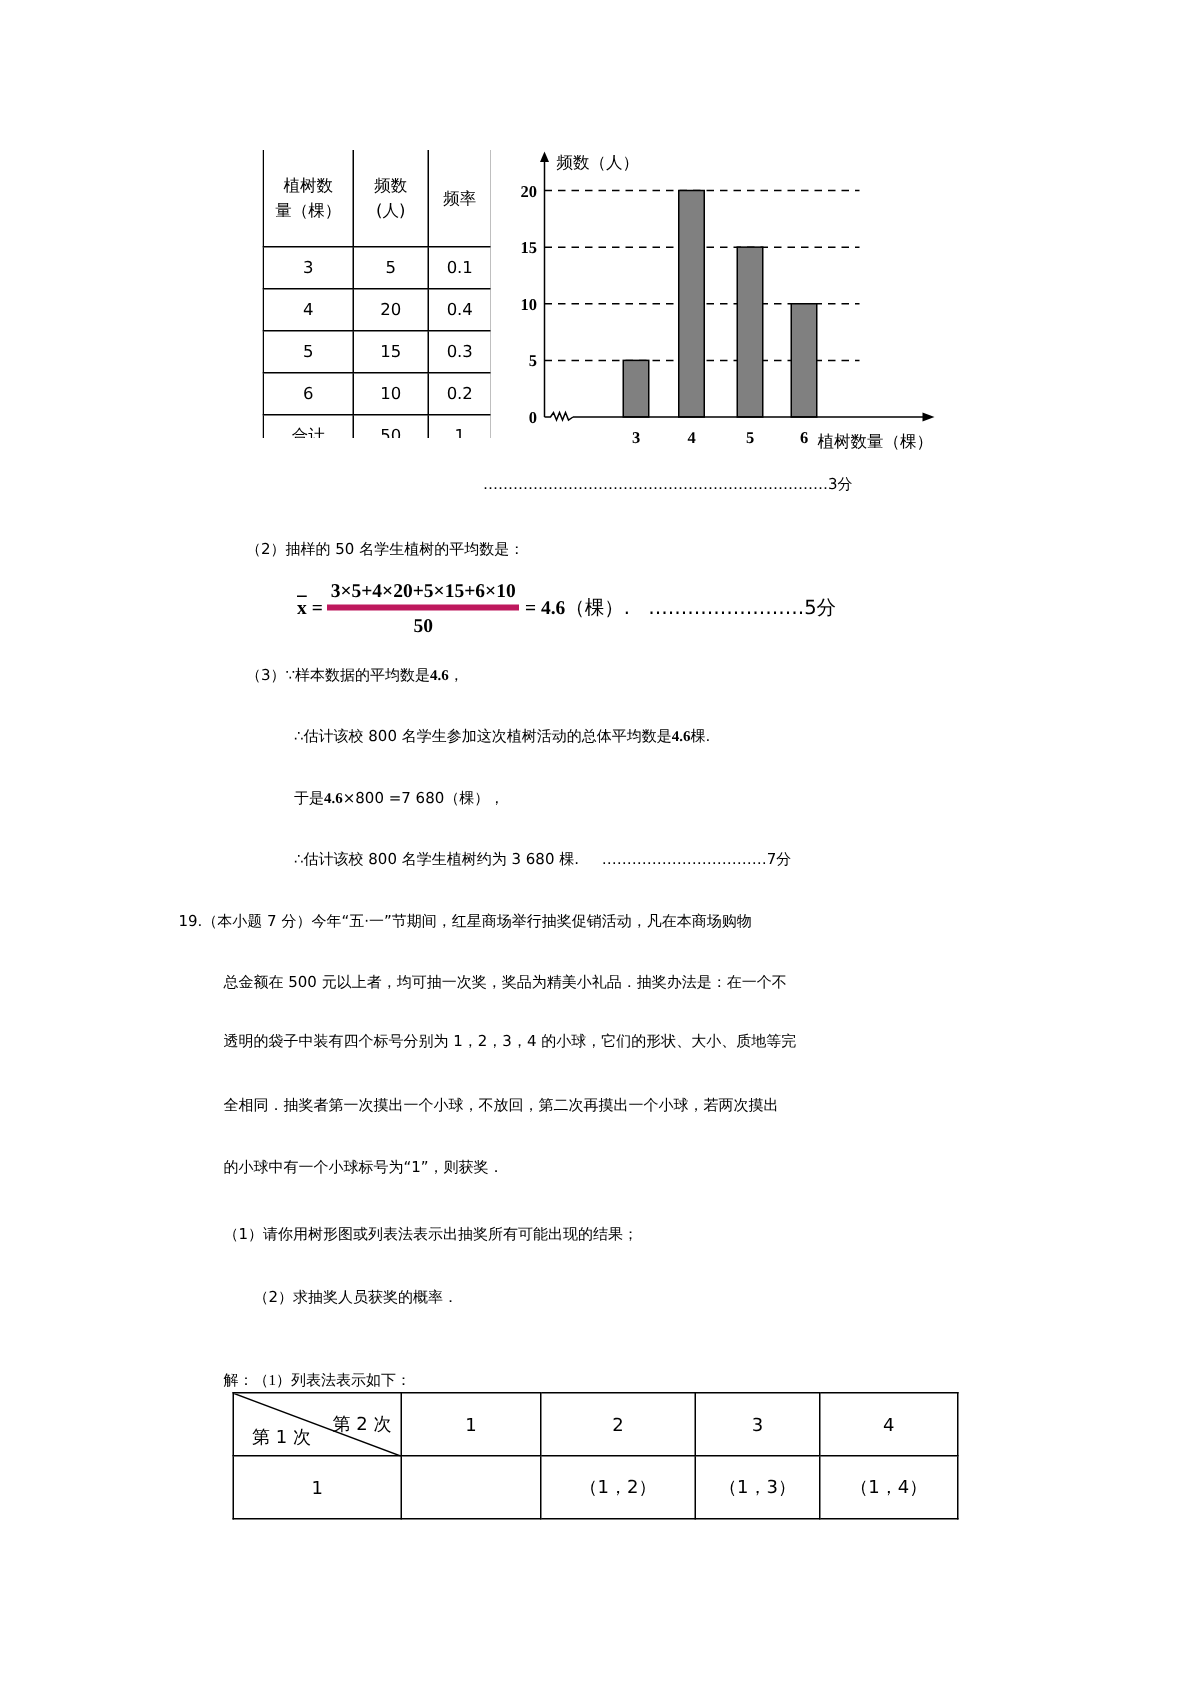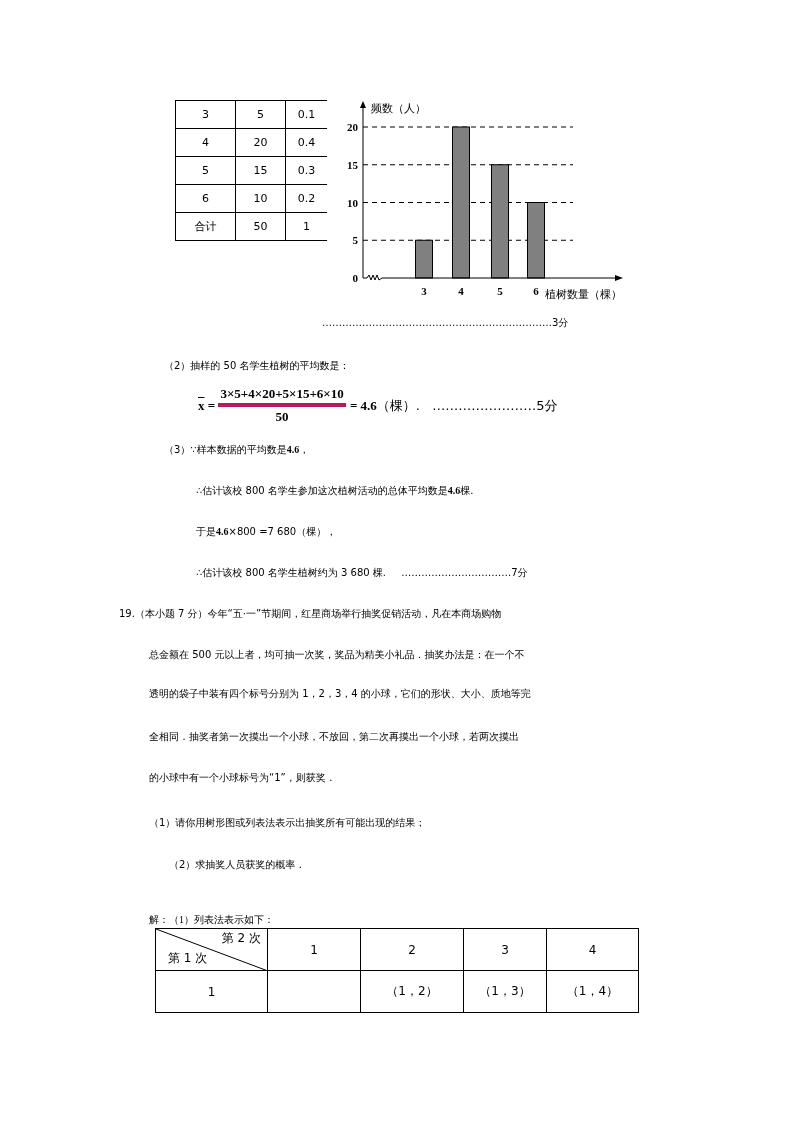--- a/index.html
+++ b/index.html
@@ -34,38 +34,49 @@
     #lottery-table {
       position: absolute; left: 155px; top: 928px; border-collapse: collapse;
       table-layout: fixed;
     }
     #lottery-table td {
       border: 1px solid #000; text-align: center; font-size: 12px; padding: 0;
       height: 41px;
     }
     .diag-cell { position: relative; }
     .diag-cell svg { position: absolute; left: 0; top: 0; }
-    .diag-top { position: absolute; right: 6px; top: 1px; font-size: 12px; }
+    .diag-top { position: absolute; right: 6px; top: 12px; font-size: 12px; }
     .diag-bottom { position: absolute; left: 12px; bottom: 3px; font-size: 12px; }
 
     .frac { display: inline-block; vertical-align: middle; text-align: center; }
     .frac .num { display: block; border-bottom: 4px solid #be185d; padding: 0 2px 1px 2px; }
     .frac .den { display: block; padding-top: 2px; }
   </style>
 </head>
 <body>
 
 <div id="freq-table">
   <table>
     <colgroup>
         <col style="width:60px">
         <col style="width:50px">
         <col style="width:42px">
       </colgroup>
     <tbody>
+        <tr class="head">
+      <td>
+        <div>植树数</div>
+        <div>量（棵）</div>
+      </td>
+      <td>
+        <div>频数</div>
+        <div>(人)</div>
+      </td>
+      <td>频率</td>
+    </tr>
     <tr class="body">
       <td>3</td>
       <td>5</td>
       <td>0.1</td>
     </tr>
     <tr class="body">
       <td>4</td>
       <td>20</td>
       <td>0.4</td>
     </tr>

